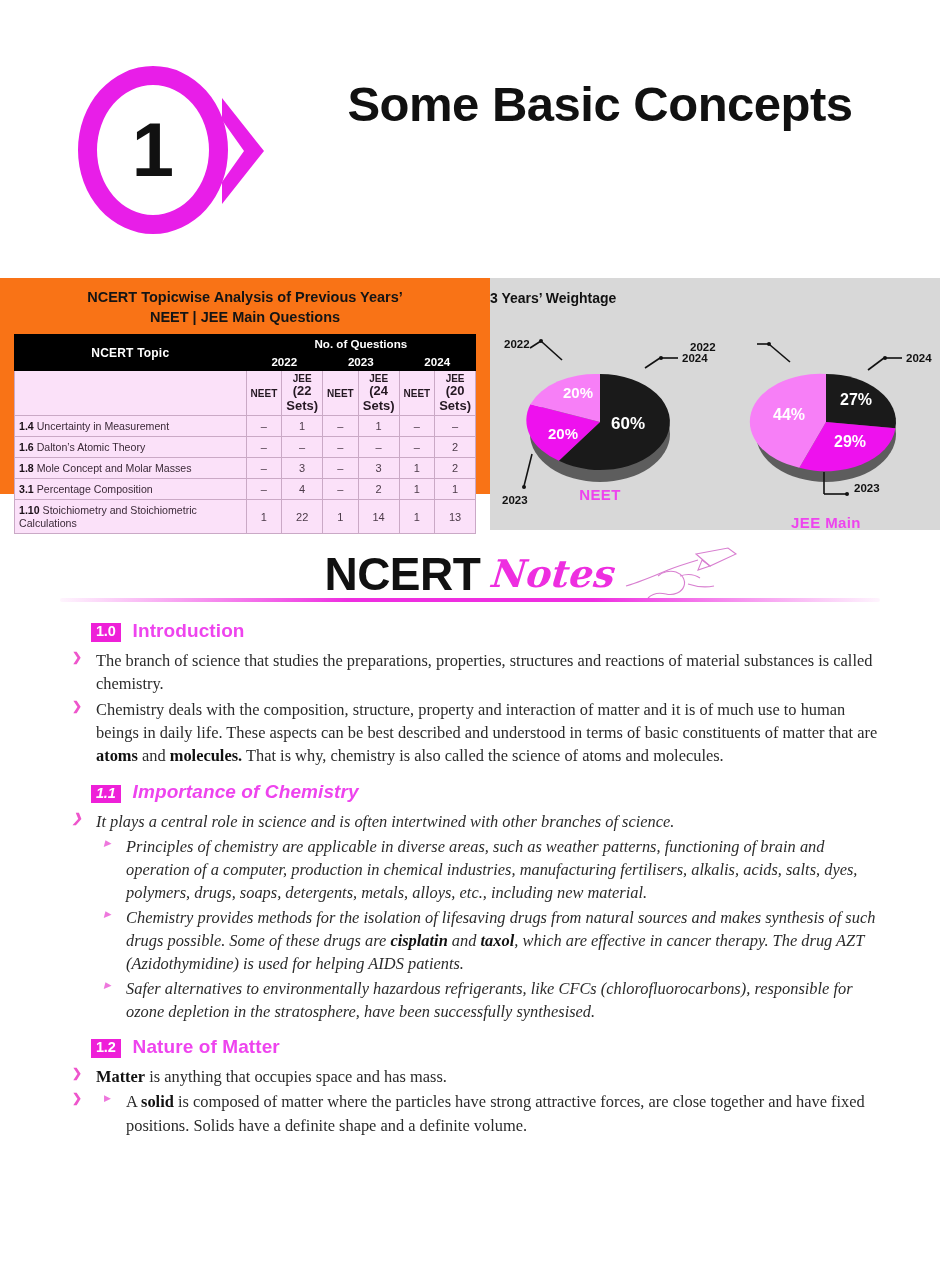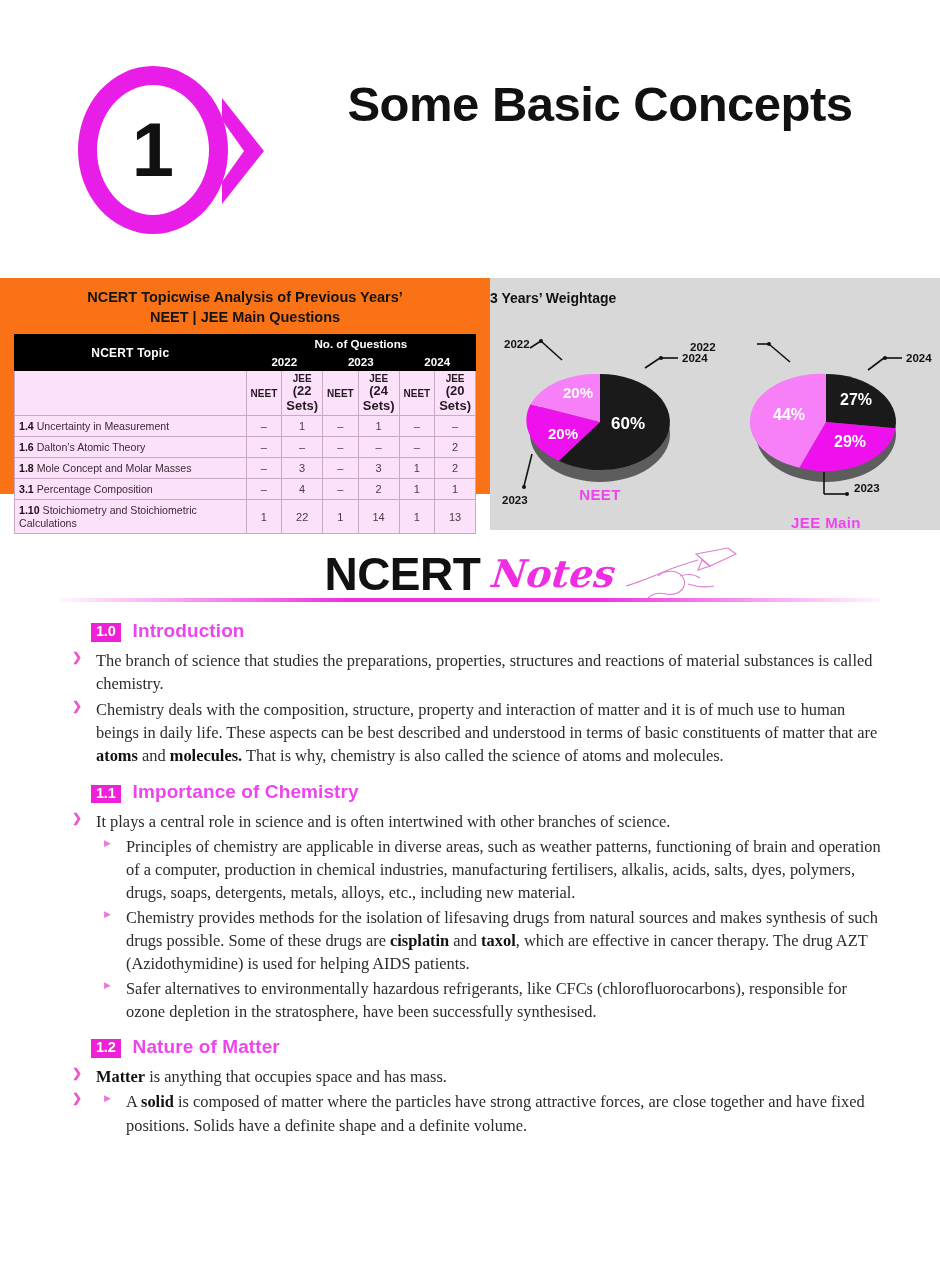--- a/index.html
+++ b/index.html
@@ -151,21 +151,21 @@
     content: "\25B6"; position: absolute; left: 8px; top: 3px;
     color: #ee77dd; font-size: 9px;
   }
   .body-text {
     font-family: "Liberation Serif", serif;
     font-size: 16.4px; color: #2b2b2b; line-height: 1.42;
     text-align: left;
   }
   .body-text b { font-weight: 700; color: #111; }
   .sec-block { margin-bottom: 14px; }
-  .sec-block.s2 { margin-bottom: 13px; }
+  .sec-block.s2 { margin-bottom: 13px; font-style: italic; }
 </style>
 </head>
 <body>
 
 <div class="page">
 
   <div class="chapter-header">
     <div class="chap-badge">
       <div class="chap-ring"></div>
       <div class="chap-num">1</div>

